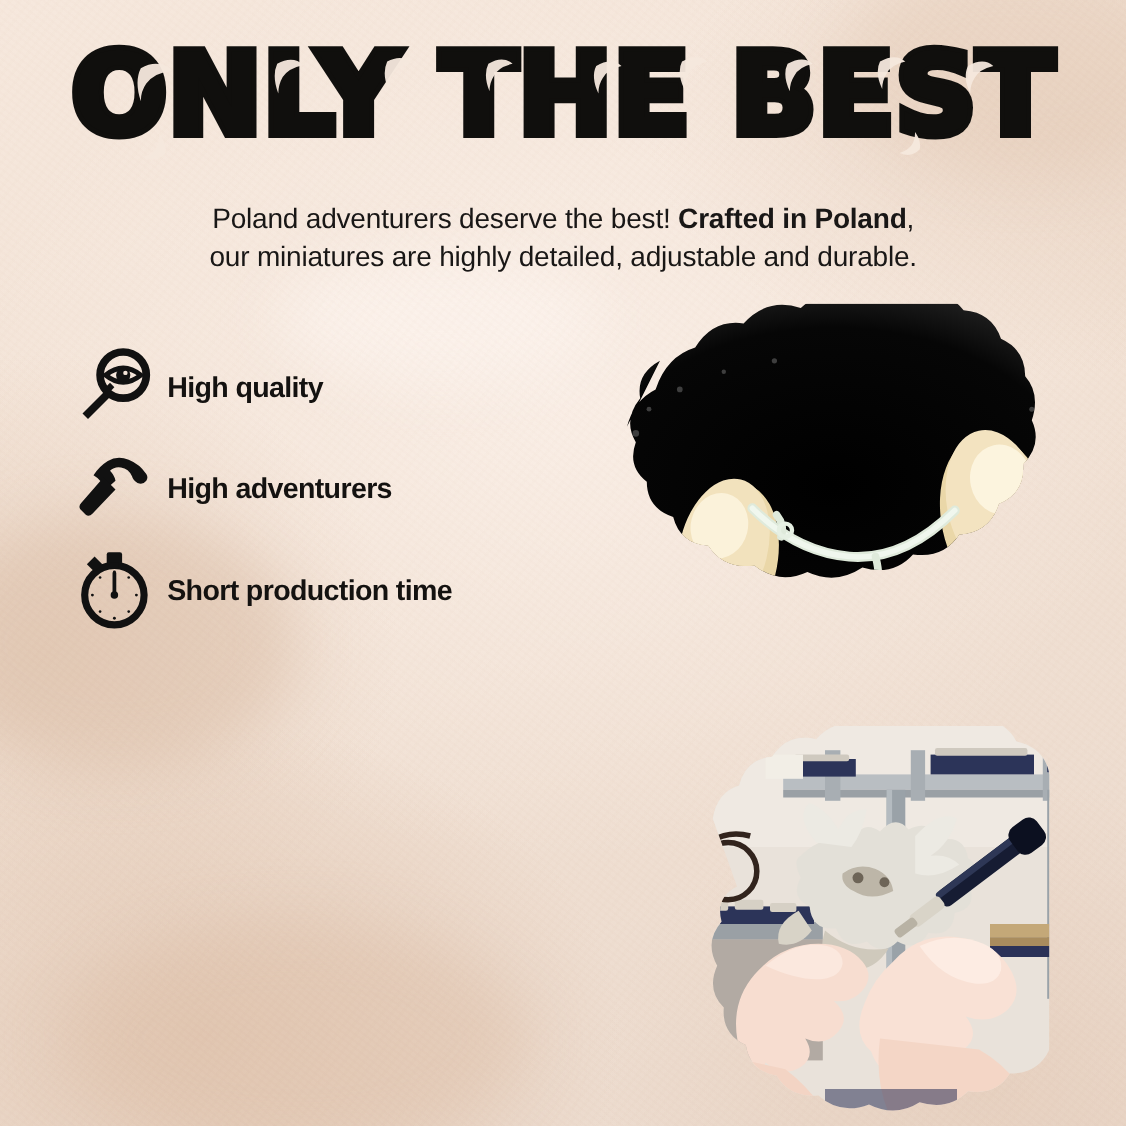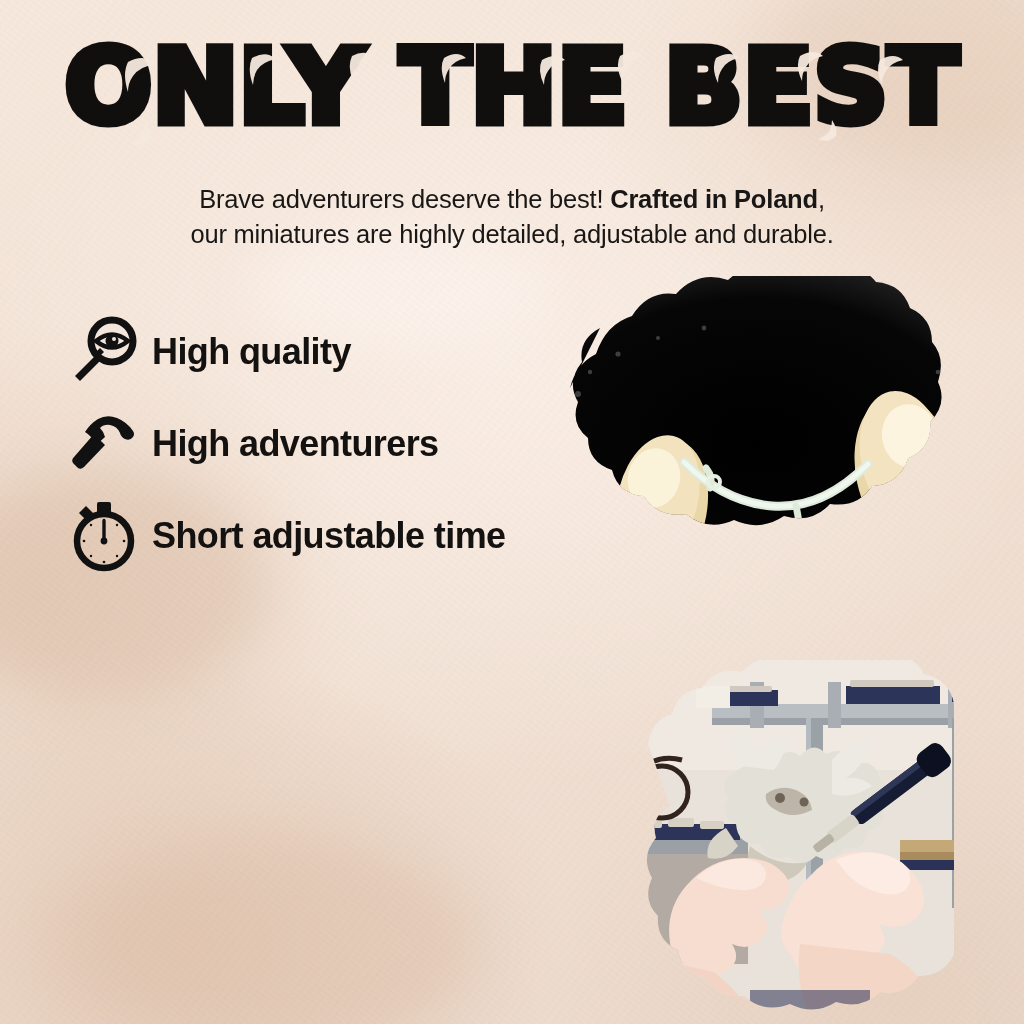--- a/index.html
+++ b/index.html
@@ -60,21 +60,21 @@
   .features{position:absolute;left:62px;top:306px;width:700px;}
   .feature-row{
     display:flex;align-items:center;height:92px;
   }
   .feature-icon{
     width:84px;min-width:84px;height:80px;
     display:flex;align-items:center;justify-content:center;
   }
   .feature-icon svg{display:block;}
   .feature-label{
-    font-size:36px;font-weight:700;color:#141210;letter-spacing:-.6px;
+    font-size:26px;font-weight:700;color:#141210;letter-spacing:-.6px;
     white-space:nowrap;margin-left:6px;
   }
 
   
   .photo{position:absolute;overflow:hidden;}
   .photo-top{
     left:508px;top:276px;width:500px;height:330px;
   }
   .photo-bottom{
     left:600px;top:660px;width:424px;height:364px;
@@ -109,21 +109,21 @@
         <path d="M800 20 q14 -8 23 0 q-13 3 -17 11 q-4 6 -4 14 q-7 -15 -2 -25z"></path>
         <path d="M880 24 q14 -8 23 0 q-13 3 -17 11 q-4 6 -4 14 q-7 -15 -2 -25z"></path>
         <path d="M150 104 q-9 8 -20 3 q10 -3 13 -10 q2 -5 2 -11 q7 10 5 18z"></path>
         <path d="M470 100 q-8 8 -18 3 q9 -3 12 -9 q2 -5 2 -10 q6 9 4 16z"></path>
         <path d="M836 100 q-8 8 -18 3 q9 -3 12 -9 q2 -5 2 -10 q6 9 4 16z"></path>
       </g>
     </svg>
   </div>
 
   <div class="subtitle">
-    <span>Brave adventurers deserve the best! </span><b>Crafted in Poland</b><span>,</span><br>
+    <span>Poland adventurers deserve the best! </span><b>Crafted in Poland</b><span>,</span><br>
     <span>our miniatures are highly detailed, adjustable and durable.</span>
   </div>
 
   <div class="features">
 
     <div class="feature-row">
       <span class="feature-icon">
         <svg width="74" height="74" viewBox="0 0 74 74">
           <g fill="#111">
             <path d="M13 66 L8 61 L28 41 L33 46 Z"></path>
@@ -166,21 +166,21 @@
               <circle cx="50" cy="28" r="1.2"></circle>
             <circle cx="57" cy="44" r="1.3"></circle>
               <circle cx="50" cy="59" r="1.2"></circle>
             <circle cx="37" cy="65" r="1.3"></circle>
               <circle cx="24" cy="59" r="1.2"></circle>
             <circle cx="17" cy="44" r="1.3"></circle>
               <circle cx="24" cy="28" r="1.2"></circle>
           </g>
         </svg>
       </span>
-      <span class="feature-label">Short adjustable time</span>
+      <span class="feature-label">Short production time</span>
     </div>
 
 
   </div>
 
   <div class="photo photo-top">
     <svg class="torn" width="500" height="330" viewBox="0 0 500 330">
       <defs>
         <clipPath id="tornTop">
           <path d="M62 112 q6 -24 26 -34 q10 -30 36 -38 q16 -26 44 -22 q22 -24 52 -14 q24 -22 52 -10

